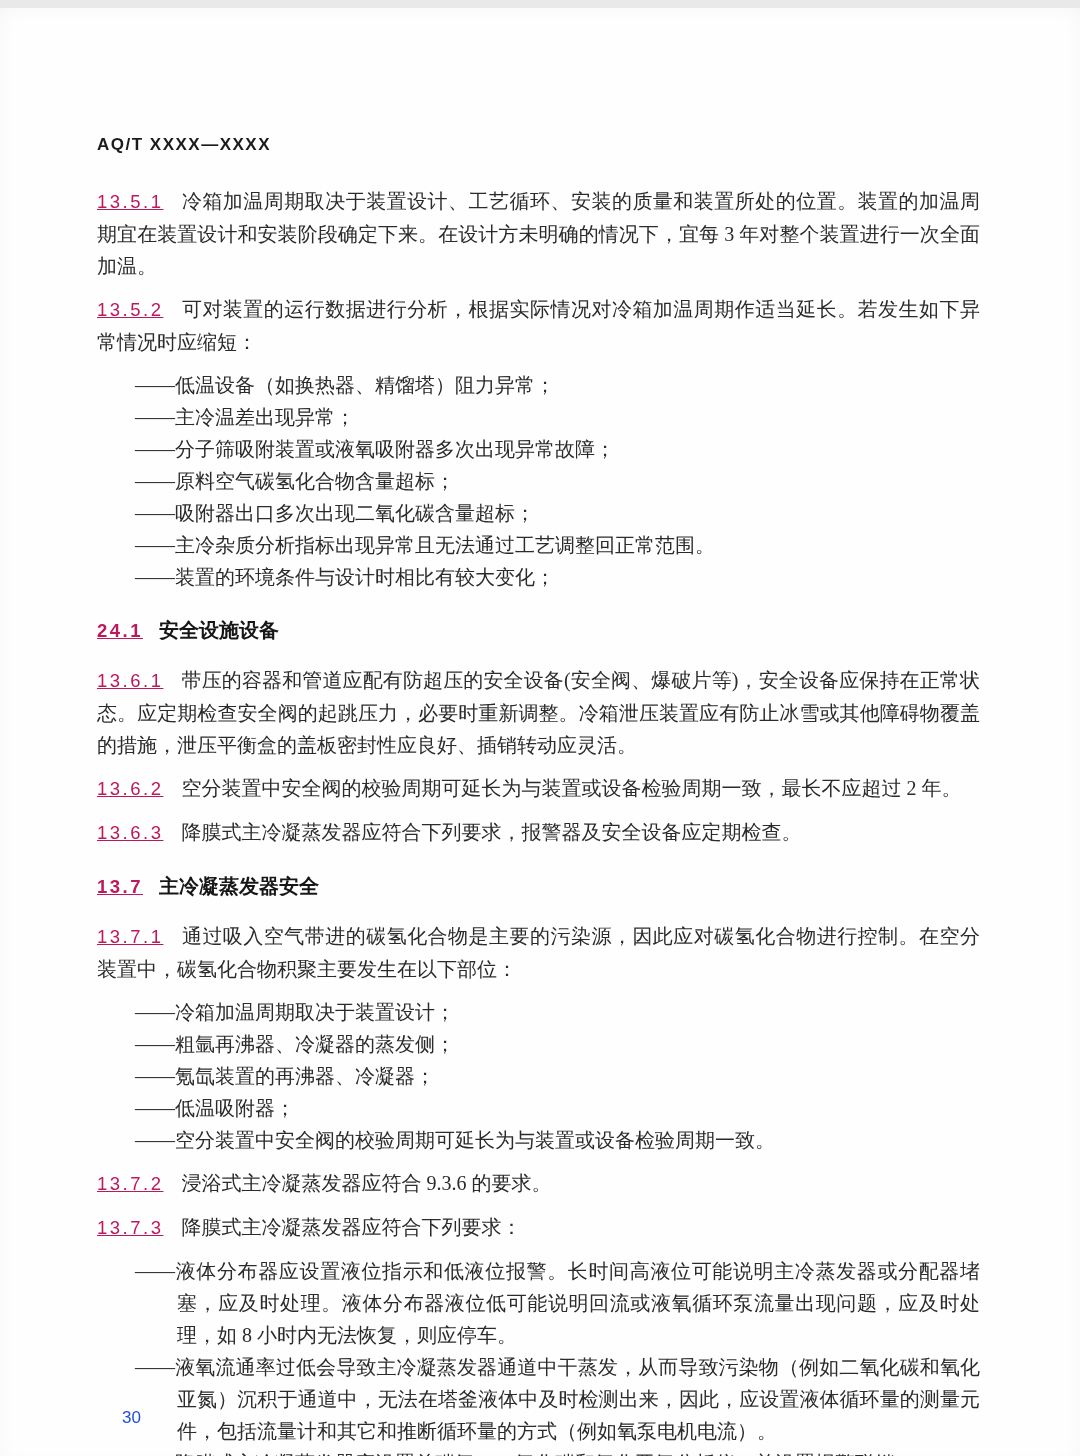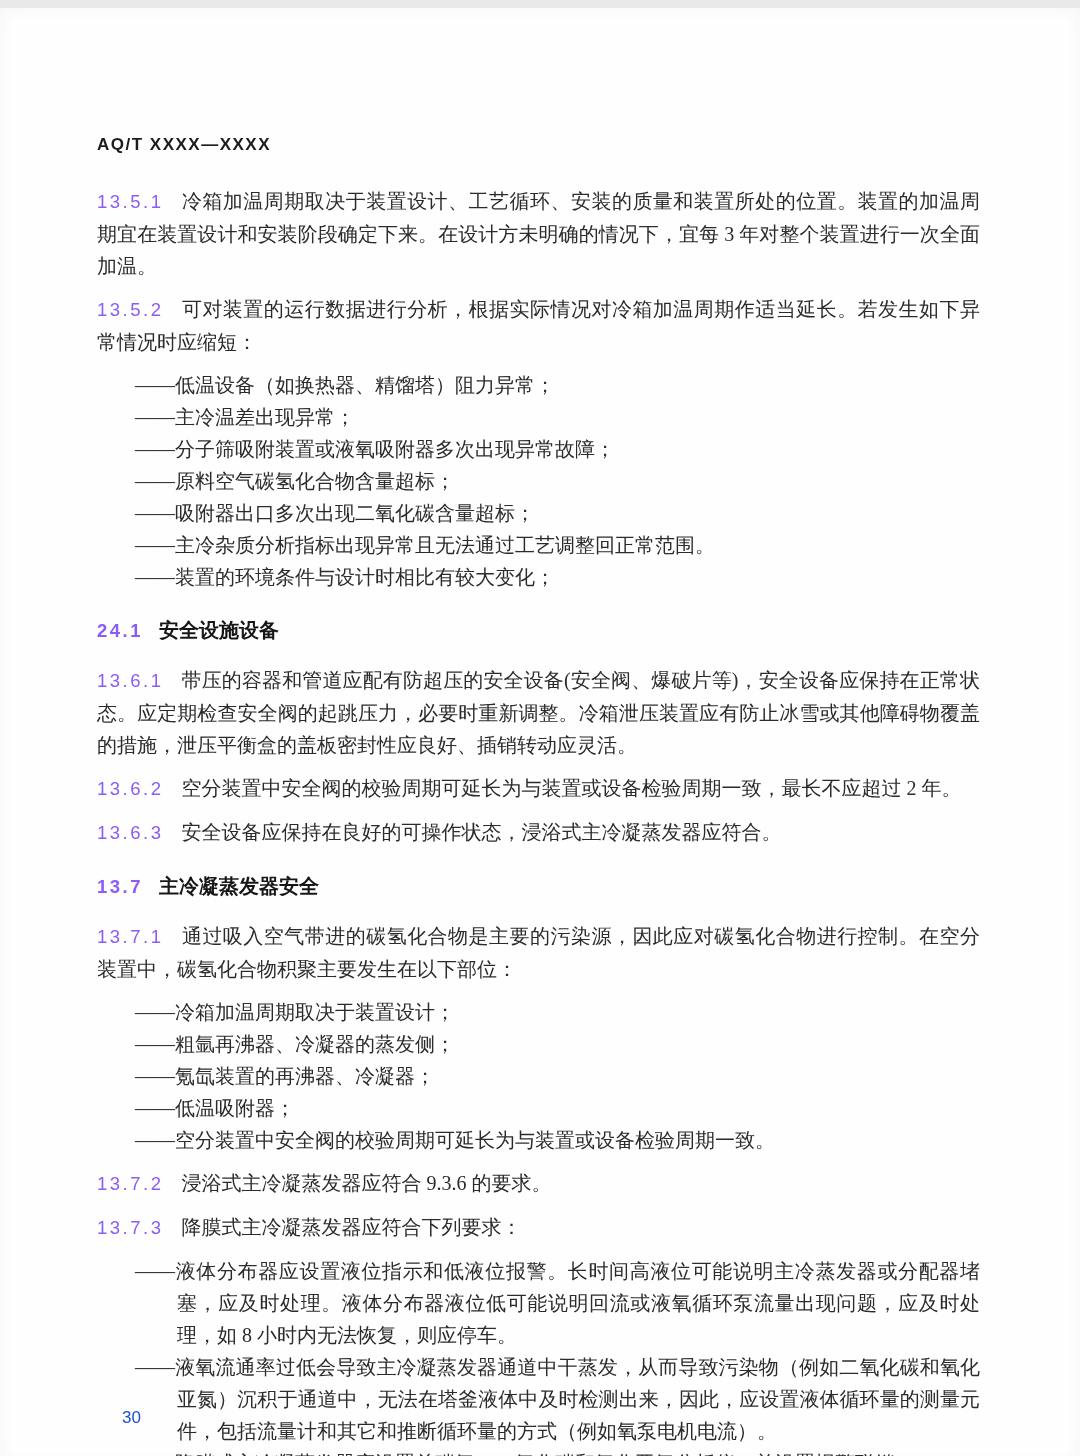--- a/index.html
+++ b/index.html
@@ -32,23 +32,24 @@
   .clause {
     font-size: 20px;
     line-height: 32px;
     text-align: justify;
     margin-bottom: 11px !important;
   }
   .cnum {
     font-family: "Liberation Sans", "DejaVu Sans", sans-serif;
     font-size: 18.5px;
     letter-spacing: 2.5px;
-    color: #8b5cf6;
+    color: #be185d;
     margin-right: 18px;
     white-space: nowrap;
+    text-decoration: underline;
   }
   .heading {
     font-family: "Liberation Sans", "DejaVu Sans", sans-serif;
     font-size: 20px;
     font-weight: bold;
     color: #161616;
     margin: 24px 0 20px 0 !important;
   }
   .heading .cnum {
     font-weight: bold;
@@ -89,21 +90,21 @@
         <p class="dash-item"><span class="dash">——</span><span>主冷温差出现异常；</span></p>
         <p class="dash-item"><span class="dash">——</span><span>分子筛吸附装置或液氧吸附器多次出现异常故障；</span></p>
         <p class="dash-item"><span class="dash">——</span><span>原料空气碳氢化合物含量超标；</span></p>
         <p class="dash-item"><span class="dash">——</span><span>吸附器出口多次出现二氧化碳含量超标；</span></p>
         <p class="dash-item"><span class="dash">——</span><span>主冷杂质分析指标出现异常且无法通过工艺调整回正常范围。</span></p>
         <p class="dash-item"><span class="dash">——</span><span>装置的环境条件与设计时相比有较大变化；</span></p>
       </div>
       <p class="heading"><span class="cnum">24.1</span><span class="ctext">安全设施设备</span></p>
       <p class="clause"><span class="cnum">13.6.1</span><span class="ctext">带压的容器和管道应配有防超压的安全设备(安全阀、爆破片等)，安全设备应保持在正常状态。应定期检查安全阀的起跳压力，必要时重新调整。冷箱泄压装置应有防止冰雪或其他障碍物覆盖的措施，泄压平衡盒的盖板密封性应良好、插销转动应灵活。</span></p>
       <p class="clause"><span class="cnum">13.6.2</span><span class="ctext">空分装置中安全阀的校验周期可延长为与装置或设备检验周期一致，最长不应超过 2 年。</span></p>
-      <p class="clause"><span class="cnum">13.6.3</span><span class="ctext">安全设备应保持在良好的可操作状态，浸浴式主冷凝蒸发器应符合。</span></p>
+      <p class="clause"><span class="cnum">13.6.3</span><span class="ctext">降膜式主冷凝蒸发器应符合下列要求，报警器及安全设备应定期检查。</span></p>
       <p class="heading"><span class="cnum">13.7</span><span class="ctext">主冷凝蒸发器安全</span></p>
       <p class="clause"><span class="cnum">13.7.1</span><span class="ctext">通过吸入空气带进的碳氢化合物是主要的污染源，因此应对碳氢化合物进行控制。在空分装置中，碳氢化合物积聚主要发生在以下部位：</span></p>
       <div class="dash-list">
         <p class="dash-item"><span class="dash">——</span><span>冷箱加温周期取决于装置设计；</span></p>
         <p class="dash-item"><span class="dash">——</span><span>粗氩再沸器、冷凝器的蒸发侧；</span></p>
         <p class="dash-item"><span class="dash">——</span><span>氪氙装置的再沸器、冷凝器；</span></p>
         <p class="dash-item"><span class="dash">——</span><span>低温吸附器；</span></p>
         <p class="dash-item"><span class="dash">——</span><span>空分装置中安全阀的校验周期可延长为与装置或设备检验周期一致。</span></p>
       </div>
       <p class="clause"><span class="cnum">13.7.2</span><span class="ctext">浸浴式主冷凝蒸发器应符合 9.3.6 的要求。</span></p>

